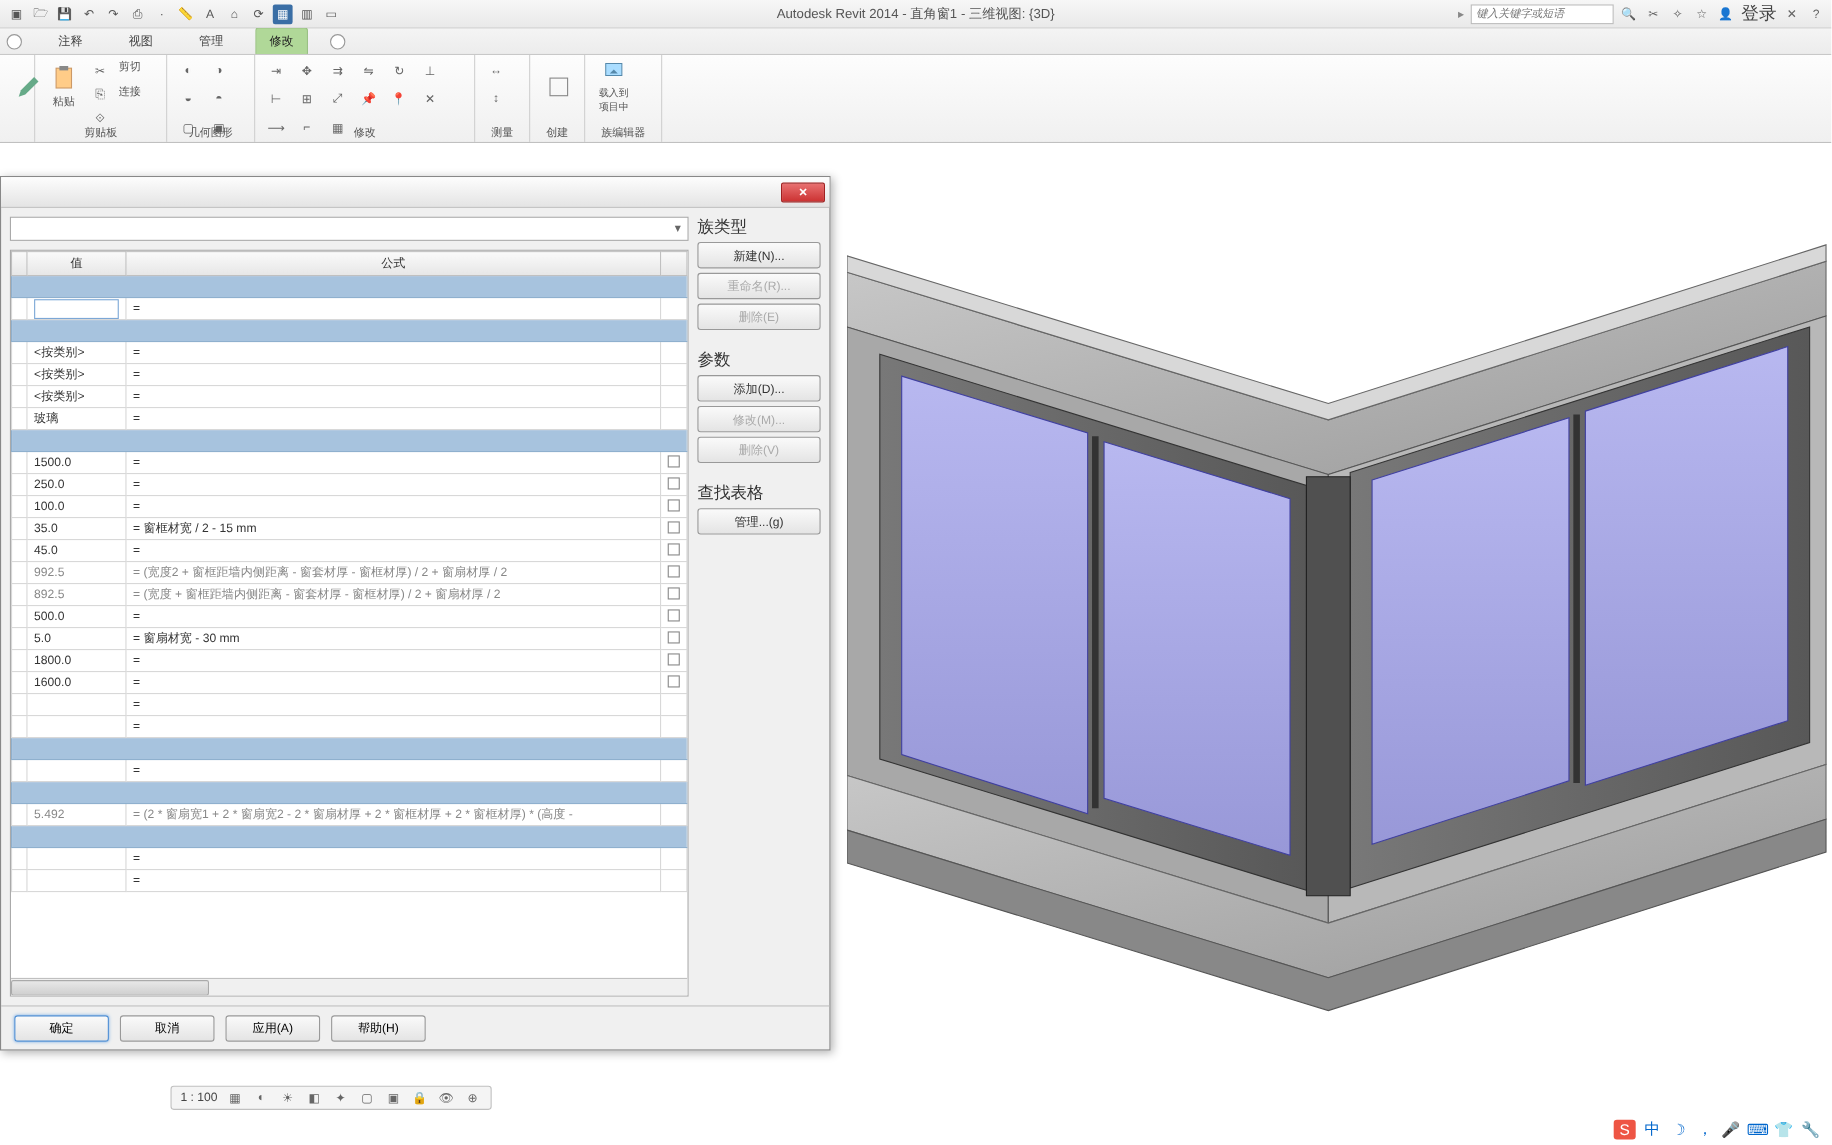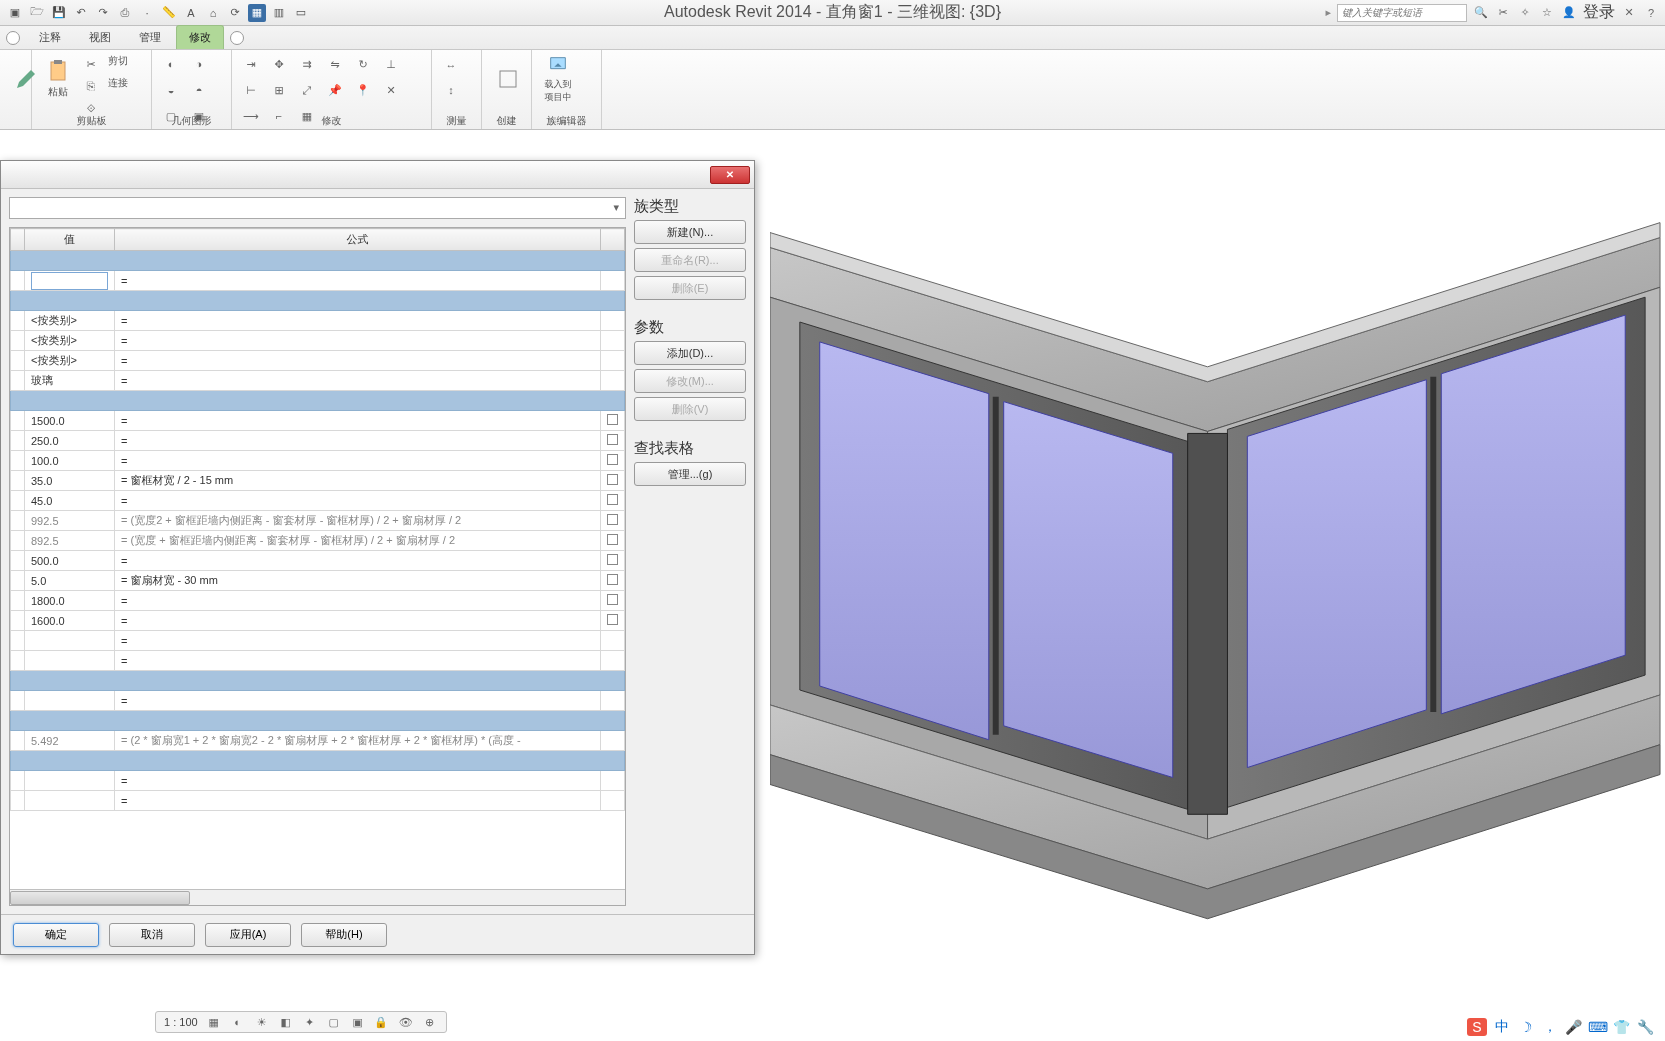--- a/index.html
+++ b/index.html
@@ -2,28 +2,28 @@
 <html><head>
 <meta charset="utf-8">
 <style>
 * { margin: 0; padding: 0; box-sizing: border-box; font-family: "Microsoft YaHei", Arial, sans-serif; font-size: 11px; }
 body { background: #fff; overflow: hidden; width: 1665px; height: 1041px; position: relative; }
 
 
 .titlebar { height: 26px; background: linear-gradient(#f7f7f7,#e9e9e9); border-bottom: 1px solid #c0c0c0; display: flex; align-items: center; padding: 0 6px; }
 .titlebar .qat { display: flex; gap: 4px; align-items: center; }
 .titlebar .qat .q { width: 18px; height: 18px; display: flex; align-items: center; justify-content: center; color: #555; }
-.titlebar .title { position: absolute; left: 50%; transform: translateX(-50%); color: #555; font-size: 16px; }
+.titlebar .title { position: absolute; left: 50%; transform: translateX(-50%); color: #555; font-size: 12px; }
 .titlebar .rtools { margin-left: auto; display: flex; align-items: center; gap: 6px; }
 .titlebar .rtools .search { width: 130px; height: 18px; border: 1px solid #bbb; background: #fff; font-size: 10px; padding: 0 4px; color: #aaa; font-style: italic; }
 .titlebar .rtools .ric { width: 16px; height: 16px; display:flex; align-items:center; justify-content:center; color:#666; }
 .titlebar .rtools .login { color: #444; font-size: 16px; font-family: Liberation Mono, monospace; }
 
 
-.ribtabs { height: 24px; background: linear-gradient(#f4f4f4,#ececec); border-bottom: 1px solid #c8c8c8; display: flex; align-items: flex-end; padding-left: 6px; gap: 2px; }
+.ribtabs { height: 24px; background: linear-gradient(#f4f4f4,#ececec); border-bottom: 1px solid #c8c8c8; display: flex; align-items: flex-end; padding-left: 6px; gap: 16px; }
 .ribtabs .tab { padding: 4px 12px; border: 1px solid transparent; border-bottom: none; color: #444; cursor: pointer; border-radius: 3px 3px 0 0; }
 .ribtabs .tab.active { background: #b0d898; border-color: #9ac085; color: #222; }
 .ribtabs .bullet { width: 14px; height: 14px; border-radius: 50%; background: #fff; border: 1px solid #999; margin: 0 4px 4px 0; }
 
 
 .ribbon { height: 80px; background: linear-gradient(#fdfdfd,#f0f0f0); border-bottom: 1px solid #c0c0c0; display: flex; }
 .panel { border-right: 1px solid #d0d0d0; padding: 4px 8px 14px; display: flex; flex-direction: column; position: relative; }
 .panel .plabel { position: absolute; bottom: 1px; left: 0; right: 0; text-align: center; font-size: 10px; color: #555; }
 .panel .icons { display: flex; gap: 6px; flex-wrap: wrap; align-content: flex-start; }
 .panel .bigbtn { width: 36px; height: 50px; display: flex; flex-direction: column; align-items: center; justify-content: center; gap: 2px; color: #555; }
@@ -61,21 +61,21 @@
 
 .dlgfooter { height: 40px; border-top: 1px solid #c0c0c0; display: flex; justify-content: flex-start; align-items: center; gap: 10px; padding: 0 12px; }
 .dlgfooter .fbtn { width: 86px; height: 24px; background: linear-gradient(#fafafa,#e4e4e4); border: 1px solid #999; border-radius: 3px; font-size: 11px; }
 .dlgfooter .fbtn.primary { border: 1px solid #4a8cd4; box-shadow: 0 0 3px #7ab0e8; }
 
 
 .viewport { position: absolute; top: 160px; left: 770px; right: 0; bottom: 0; background: #fff; overflow: hidden; }
 .viewport svg { width: 100%; height: 100%; }
 
 
-.viewbar { position: absolute; bottom: 8px; left: 155px; height: 22px; display: flex; align-items: center; gap: 8px; background: #f4f4f4; border: 1px solid #c0c0c0; padding: 0 8px; border-radius: 3px; }
+.viewbar { position: absolute; bottom: 32px; left: 155px; height: 22px; display: flex; align-items: center; gap: 8px; background: #f4f4f4; border: 1px solid #c0c0c0; padding: 0 8px; border-radius: 3px; }
 .viewbar .scale { font-size: 11px; color: #444; }
 .viewbar .vicon { width: 16px; height: 16px; display:flex; align-items:center; justify-content:center; color:#666; }
 
 
 .taskstrip { position: absolute; bottom: 0; right: 10px; height: 28px; display:flex; align-items:center; gap:6px; }
 .taskstrip .tic { width: 18px; height: 18px; display:flex; align-items:center; justify-content:center; font-size: 14px; }
 </style>
 </head>
 <body>
 

